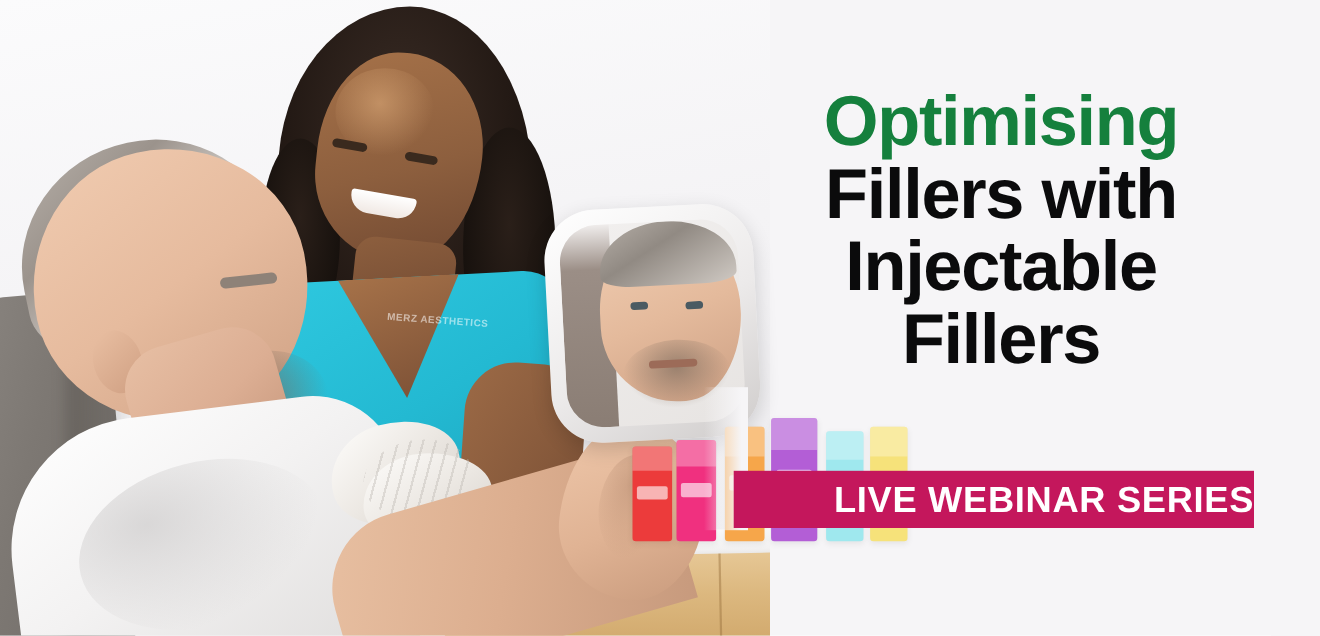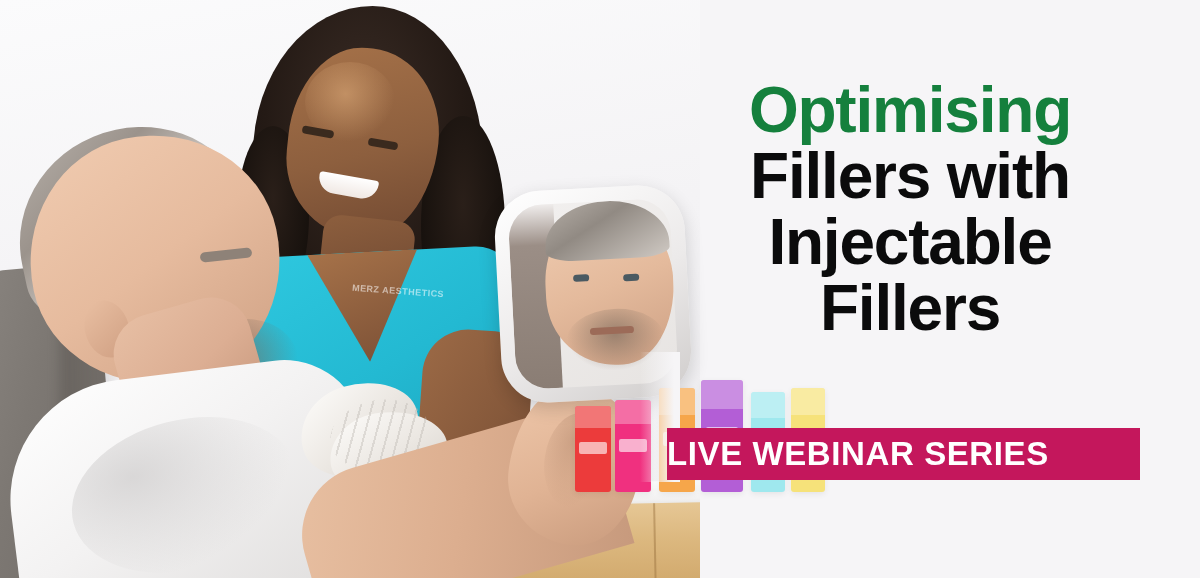--- a/index.html
+++ b/index.html
@@ -272,21 +272,21 @@
     font-family: "Liberation Sans", sans-serif;
     font-weight: 700;
     font-size: 64px;
     line-height: 1.03;
     letter-spacing: -1.2px;
     color: #0b0b0c;
   }
   .cta-bar {
     position: absolute; left: 667px; top: 428px; width: 473px; height: 52px;
     background: #c4175c;
-    display: flex; align-items: center; justify-content: flex-start;
+    display: flex; align-items: center; justify-content: flex-end;
   }
   .cta-bar .cta-text {
     font-family: "Liberation Sans", sans-serif;
     font-weight: 700; font-size: 33px; letter-spacing: .6px;
     color: #ffffff; white-space: nowrap;
   }
   .edge-tint {
     position: absolute; left: 640px; top: 352px; width: 40px; height: 130px;
     background: linear-gradient(90deg, rgba(246,245,247,0), rgba(246,245,247,1) 85%);
     pointer-events: none;

